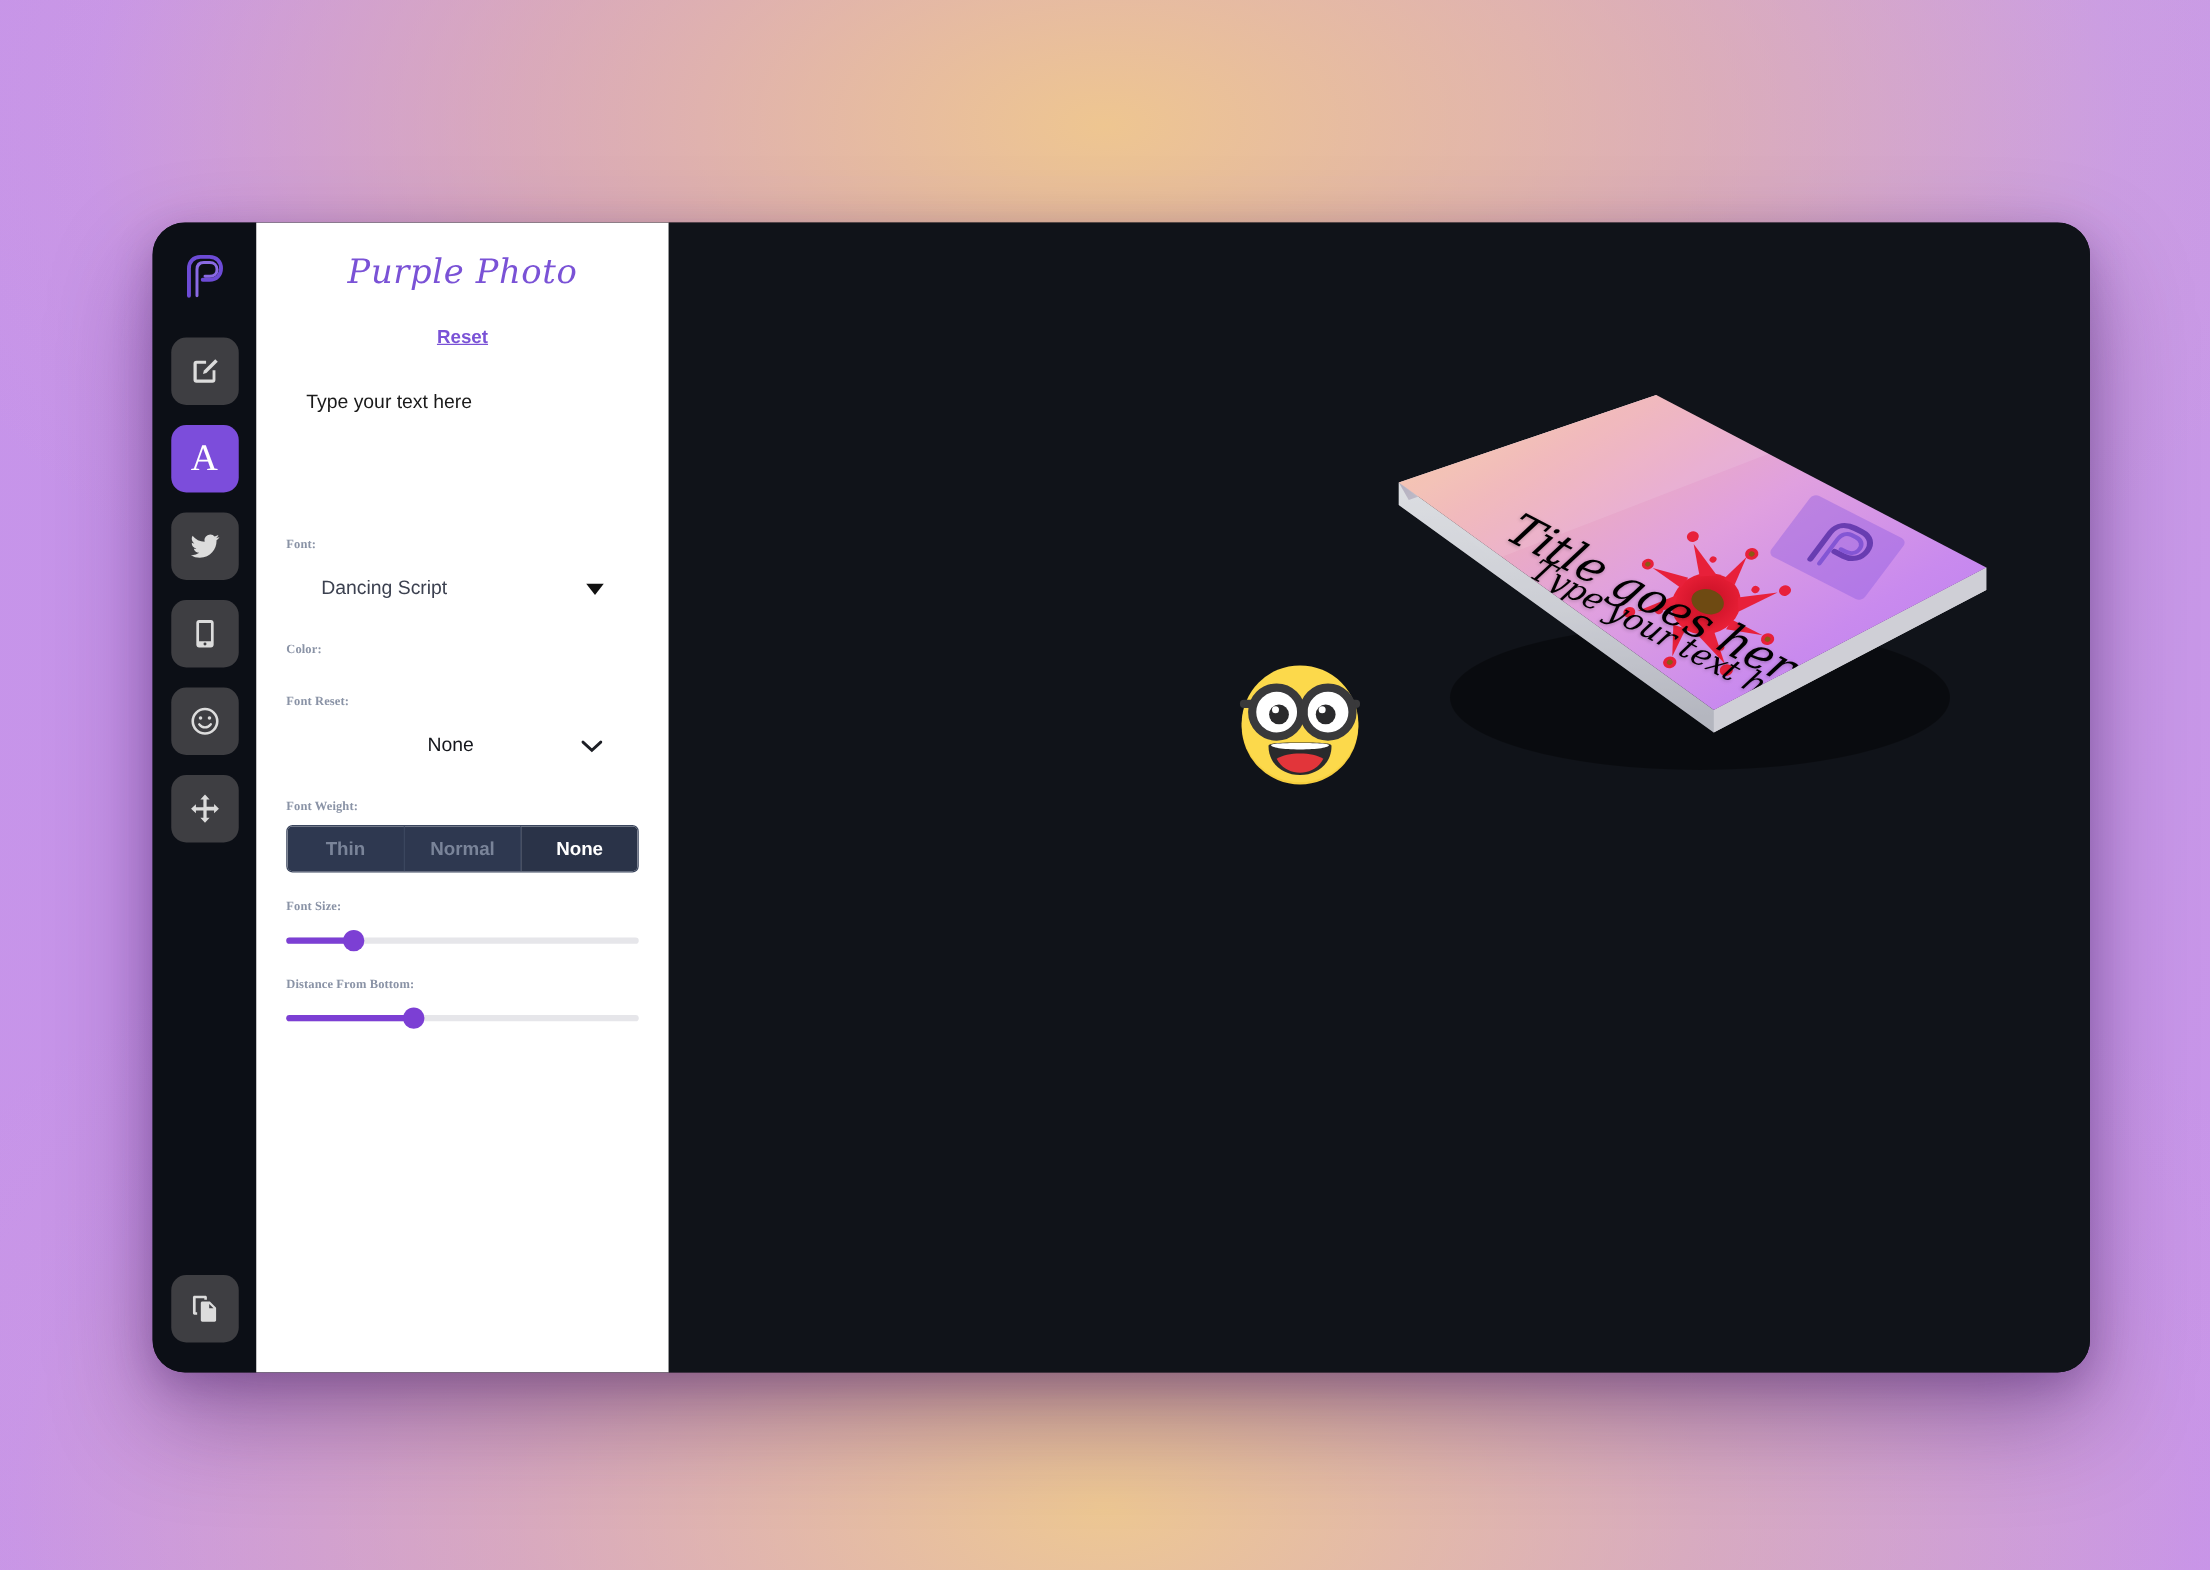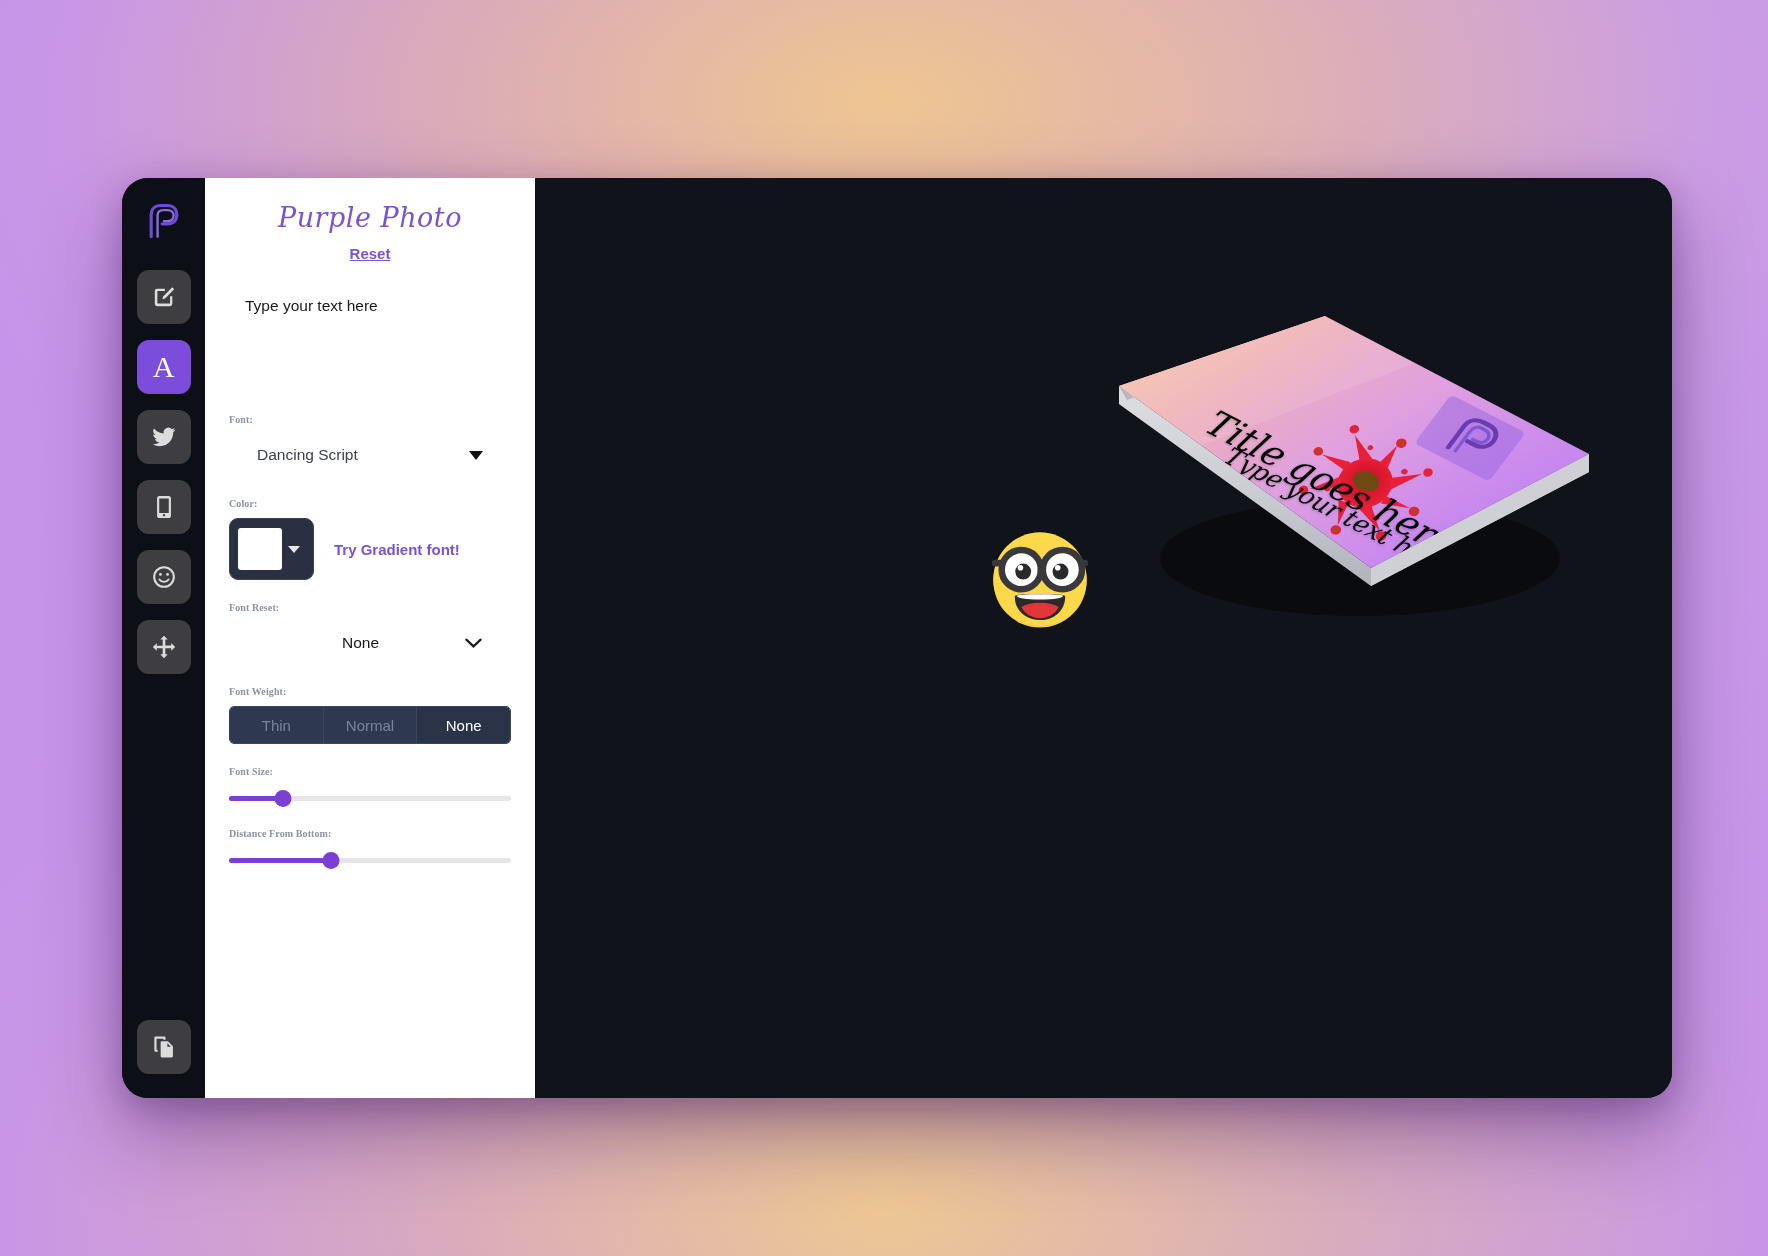--- a/index.html
+++ b/index.html
@@ -46,21 +46,21 @@
     width:330px; flex:0 0 330px; background:#ffffff;
     padding:18px 24px 0 24px; position:relative;
     display:flex; flex-direction:column;
   }
   #app-title {
     text-align:center; font-family:"DejaVu Serif", serif; font-style:italic;
     color:#7a52d6; font-size:27px; letter-spacing:0.5px; margin-top:6px;
   }
   #reset-link {
     display:block; text-align:center; color:#7a52d6; font-size:15px;
-    font-weight:bold; text-decoration:underline; margin-top:12px; cursor:pointer;
+    font-weight:bold; text-decoration:underline; margin-top:28px; cursor:pointer;
   }
   #text-input {
     margin-top:20px; width:100%; height:110px; border-radius:9px;
     background:#fff; border:none; padding:14px 16px;
     font-family:"Liberation Sans", sans-serif; font-size:15.5px; color:#1a1a1a;
     resize:none; outline:none; line-height:1.3;
   }
   .field-label {
     color:#8a93a6; font-size:10px; font-weight:bold; margin-top:22px; margin-bottom:9px;
     letter-spacing:0.1px;
@@ -96,21 +96,21 @@
     color:#7a52d6; font-weight:bold; font-size:15px; cursor:pointer;
   }
 
   
   #weight-group {
     display:flex; width:100%; height:38px; border-radius:5px; overflow:hidden;
     border:1px solid #3b465e;
   }
   .weight-seg {
     flex:1; display:flex; align-items:center; justify-content:center;
-    background:#2e3850; color:#7a8499; font-size:15px; font-weight:normal; cursor:pointer;
+    background:#2e3850; color:#7a8499; font-size:15px; font-weight:bold; cursor:pointer;
     border-right:1px solid #3b465e;
   }
   .weight-seg:last-child { border-right:none; }
   .weight-seg.selected { background:#2a3348; color:#ffffff; }
 
   
   .slider-wrap { width:100%; height:16px; position:relative; margin-top:4px; }
   .slider-track {
     position:absolute; top:6px; left:0; width:100%; height:5px;
     border-radius:3px; background:#e6e6ea;
@@ -220,27 +220,20 @@
 
     <textarea id="text-input" placeholder="Type your text here" style="">Type your text here</textarea>
 
     <div class="field-label">Font:</div>
     <div class="select-box">
       <span class="sel-value">Dancing Script</span>
       <span class="caret-solid"></span>
     </div>
 
     <div class="field-label">Color:</div>
-    <div id="color-row">
-      <div id="color-picker">
-        <div id="color-swatch"></div>
-        <span class="caret-small"></span>
-      </div>
-      <span id="gradient-link">Try Gradient font!</span>
-    </div>
 
     <div class="field-label">Font Reset:</div>
     <div class="select-box shadow-sel">
       <span class="sel-value">None</span>
       <svg class="chevron" viewBox="0 0 20 12">
         <path d="M2.5 2.5 L10 9.5 L17.5 2.5"></path>
       </svg>
     </div>
 
     <div class="field-label">Font Weight:</div>

